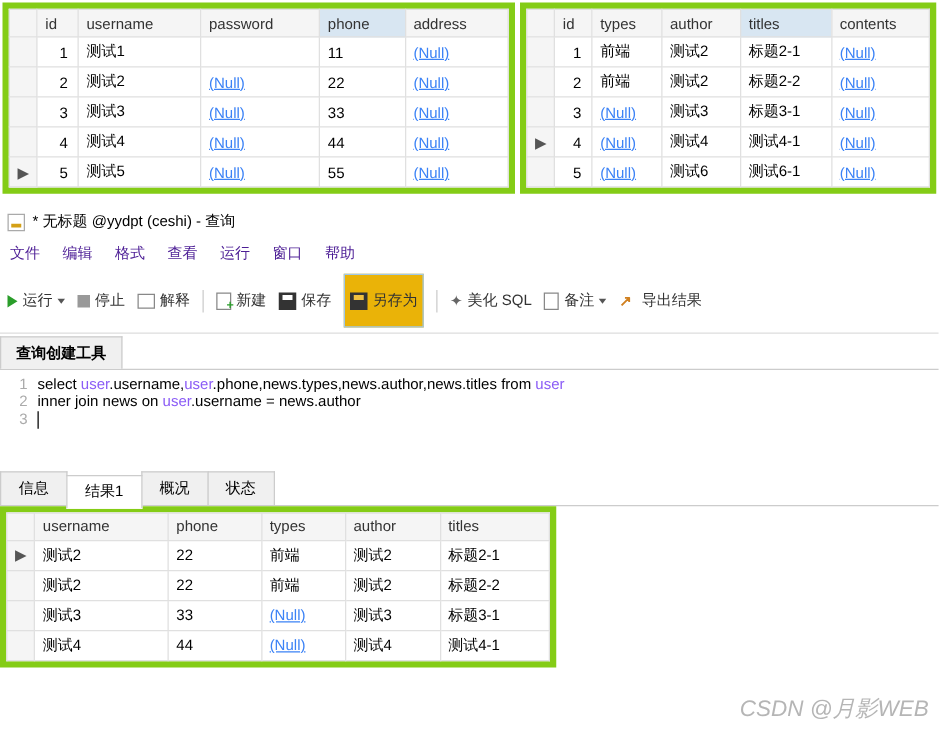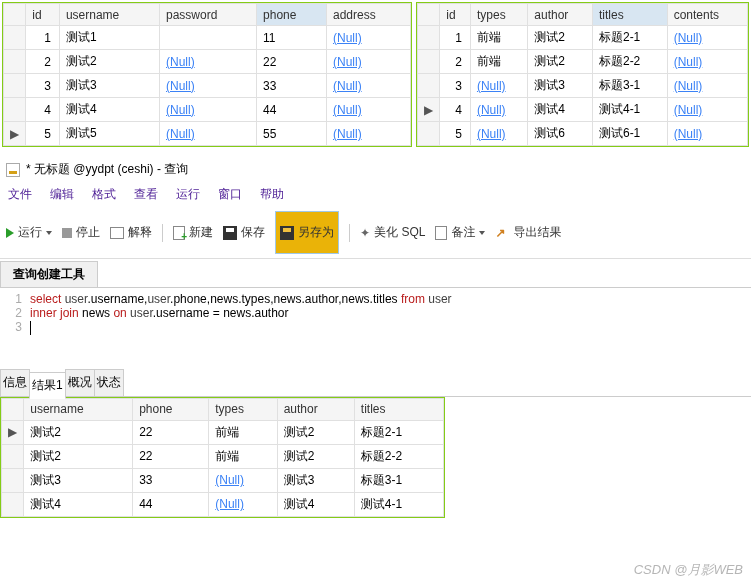--- a/index.html
+++ b/index.html
@@ -1,18 +1,18 @@
 <!DOCTYPE html>
 <html><head>
 <meta charset="utf-8">
 <style>
 * { margin: 0; padding: 0; box-sizing: border-box; font-family: "Microsoft YaHei", Arial, sans-serif; font-size: 12px; }
 body { background: #fff; width: 751px; height: 585px; overflow: hidden; position: relative; }
 .top-tables { display: flex; gap: 4px; padding: 2px; }
-.grid { border: 1px solid #84cc16; background: #fff; }
+.grid { border: 5px solid #84cc16; background: #fff; }
 .grid-left { flex: 0 0 410px; } 
 .grid-right { flex: 1; }
 table { border-collapse: collapse; width: 100%; }
 th, td { border: 1px solid #e0e0e0; padding: 3px 6px; text-align: left; height: 22px; white-space: nowrap; }
 th { background: #f5f5f5; font-weight: normal; color: #333; }
 th.focus { background: #d8e6f2; }
 td.rowhead { background: #f5f5f5; width: 14px; text-align: center; color: #555; }
 td.idcell { text-align: right; padding-right: 8px; }
 .null { color: #3b82f6; font-style: normal; text-decoration: underline; }
 .window-title { display: flex; align-items: center; gap: 6px; padding: 4px 6px; margin-top: 8px; }
@@ -37,28 +37,28 @@
 .export-icon { width: 14px; height: 14px; position: relative; }
 .export-icon::before { content: "↗"; color: #d08020; font-size: 12px; font-weight: bold; }
 .box-icon { width: 14px; height: 12px; border: 1px solid #888; background: #fff; }
 .tabs { display: flex; border-bottom: 1px solid #ccc; margin-top: 2px; }
 .tab { padding: 4px 12px; border: 1px solid #ccc; border-bottom: none; background: #f0f0f0; cursor: pointer; margin-right: -1px; font-weight: bold; }
 .tab.active { background: #fff; border-bottom: 1px solid #fff; position: relative; top: 1px; }
 .editor { font-family: Consolas, monospace; padding: 4px 0; background: #fff; }
 .editor-line { display: flex; }
 .gutter { width: 30px; text-align: right; padding-right: 8px; color: #aaa; user-select: none; }
 .code { white-space: pre; }
-.kw { color: #b91c1c; }
-.ident { color: #404040; }
+.kw { color: #000000; }
+.ident { color: #8b5cf6; }
 .cursor { display: inline-block; width: 1px; height: 14px; background: #000; vertical-align: middle; }
 .result-tabs { display: flex; border-bottom: 1px solid #ccc; margin-top: 30px; }
-.rtab { padding: 4px 2px; border: 1px solid #ccc; border-bottom: none; background: #f0f0f0; cursor: pointer; margin-right: -1px; }
+.rtab { padding: 4px 14px; border: 1px solid #ccc; border-bottom: none; background: #f0f0f0; cursor: pointer; margin-right: -1px; }
 .rtab.active { background: #fff; border-bottom: 1px solid #fff; position: relative; top: 3px; }
 .result-grid { width: 445px; }
-.watermark { position: absolute; right: 8px; bottom: 6px; color: rgba(120,120,120,.55); font-size: 13px; font-style: italic; }
+.watermark { position: absolute; right: 8px; bottom: 6px; color: rgba(120,120,120,.55); font-size: 18px; font-style: italic; }
 </style>
 </head>
 <body>
 
 <div class="top-tables">
   <div class="grid grid-left">
     <table>
         <thead>
           <tr id="lh">
             <th style="width: 14px;"></th>

